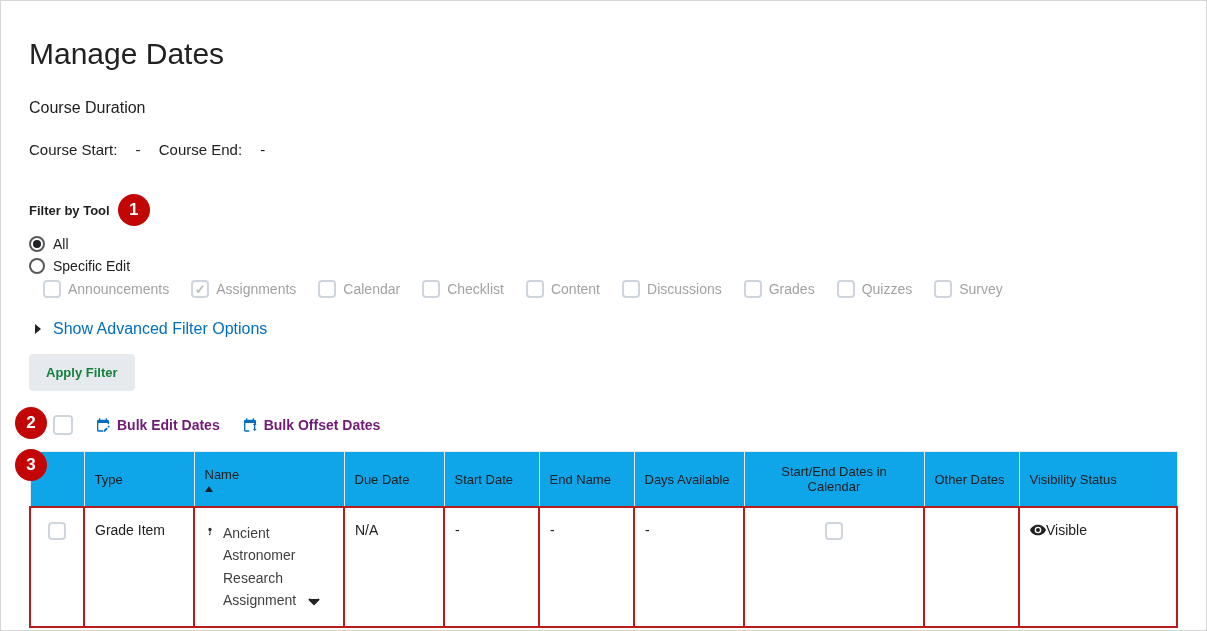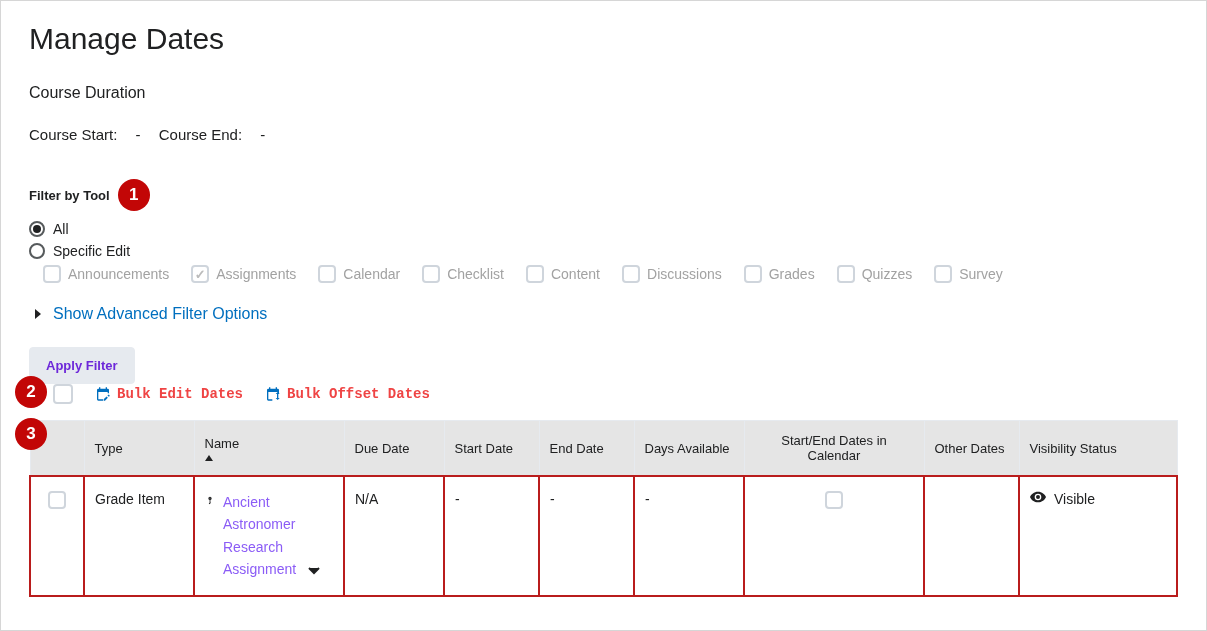--- a/index.html
+++ b/index.html
@@ -1,49 +1,49 @@
 <!DOCTYPE html>
 <html><head>
   <meta charset="utf-8">
   <style>
     * { box-sizing: border-box; margin: 0; padding: 0; }
     body { font-family: -apple-system, BlinkMacSystemFont, "Segoe UI", Arial, sans-serif; background: #fff; color: #202122; }
-    .page { border: 1px solid #d6d6d6; width: 1207px; height: 631px; padding: 21px 28px; position: relative; }
+    .page { border: 1px solid #d6d6d6; width: 1207px; height: 631px; padding: 36px 28px; position: relative; }
     .title { font-size: 30px; font-weight: 400; margin-bottom: 28px; }
     .subhead { font-size: 16px; margin-bottom: 8px; }
     .duration-row { font-size: 15px; margin-bottom: 36px; margin-top: 24px; }
     .duration-row span { margin-right: 14px; }
     .filter-label-row { display: flex; align-items: center; margin-bottom: 10px; }
     .filter-label { font-size: 13px; font-weight: 700; }
     .radio-row { display: flex; align-items: center; font-size: 14px; margin-bottom: 6px; }
     .radio { width: 16px; height: 16px; border: 2px solid #565a5c; border-radius: 50%; margin-right: 8px; display: inline-flex; align-items: center; justify-content: center; cursor: pointer; }
     .radio.checked::after { content: ""; width: 8px; height: 8px; background: #202122; border-radius: 50%; }
     .tool-checks { display: flex; align-items: center; gap: 22px; margin-left: 14px; margin-top: 6px; margin-bottom: 22px; flex-wrap: wrap; }
     .tool-check { display: flex; align-items: center; color: #a2a2a2; font-size: 14px; }
     .cb { width: 18px; height: 18px; border: 2px solid #cfd5dc; border-radius: 4px; margin-right: 7px; display: inline-flex; align-items: center; justify-content: center; cursor: pointer; }
     .cb.ck::after { content: "✓"; font-size: 13px; color: #bbb; line-height: 1; font-weight: bold; }
-    .adv-row { display: flex; align-items: center; margin-bottom: 24px; cursor: pointer; }
+    .adv-row { display: flex; align-items: center; margin-bottom: 16px; cursor: pointer; }
     .adv-tri { width: 0; height: 0; border-top: 5px solid transparent; border-bottom: 5px solid transparent; border-left: 6px solid #202122; margin: 0 12px 0 6px; }
     .adv-link { color: #006fbf; font-size: 16px; }
-    .apply-btn { background: #e6eaef; border: 1px solid #e6eaef; border-radius: 4px; padding: 10px 16px; font-size: 13px; font-weight: 700; cursor: pointer; color: #6d28d9; }
+    .apply-btn { background: #e6eaef; border: 1px solid #e6eaef; border-radius: 4px; padding: 10px 16px; font-size: 13px; font-weight: 700; cursor: pointer; margin-bottom: 24px; color: #15803d; }
     .bulk-row { display: flex; align-items: center; gap: 22px; margin-bottom: 16px; position: relative; padding-left: 24px; }
     .bulk-cb { width: 20px; height: 20px; border: 2px solid #cfd5dc; border-radius: 4px; cursor: pointer; }
-    .bulk-link { color: #ef4444; font-size: 14px; font-weight: 700; display: inline-flex; align-items: center; gap: 6px; cursor: pointer; font-family: Liberation Mono, monospace; }
+    .bulk-link { color: #701a75; font-size: 14px; font-weight: 700; display: inline-flex; align-items: center; gap: 6px; cursor: pointer; }
     .ico-edit { width: 16px; height: 16px; }
     table { width: 100%; border-collapse: collapse; }
-    th { background: #e5e5e5; font-size: 13px; font-weight: 400; text-align: left; padding: 12px 10px; border: 1px solid #e6eaef; color: #202122; }
+    th { background: #0ea5e9; font-size: 13px; font-weight: 400; text-align: left; padding: 12px 10px; border: 1px solid #e6eaef; color: #202122; }
     td { padding: 14px 10px; border: 2px solid #b91c1c; font-size: 14px; vertical-align: top; }
     .row-cb { width: 18px; height: 18px; border: 2px solid #cfd5dc; border-radius: 4px; cursor: pointer; display:inline-block; }
     .th-name { display: inline-flex; align-items: flex-start; gap: 4px; flex-direction: column; }
     .sort-tri { width: 0; height: 0; border-left: 4px solid transparent; border-right: 4px solid transparent; border-bottom: 6px solid #202122; }
     .name-cell { display: flex; align-items: flex-start; gap: 8px; }
     .key-icon { width: 10px; height: 14px; margin-top: 3px; flex-shrink: 0; }
-    .item-link { color: #8b5cf6; font-size: 14px; line-height: 1.6; }
+    .item-link { color: #404040; font-size: 14px; line-height: 1.6; }
     .chev { display: inline-block; margin-left: 8px; vertical-align: middle; }
-    .vis-cell { display: flex; gap: 8px; }
+    .vis-cell { display: flex; align-items: center; }
     .eye-icon { width: 16px; height: 12px; }
     .callout { width: 32px; height: 32px; background: #c20606; color: #fff; border-radius: 50%; display: flex; align-items: center; justify-content: center; font-weight: 700; font-size: 17px; position: absolute; z-index: 5; }
     .sm-cb { width: 18px; height: 18px; border: 2px solid #cfd5dc; border-radius: 4px; display:inline-block; }
   </style>
 </head>
 <body>
 
 <div class="page">
   <h1 class="title">Manage Dates</h1>
 
@@ -142,21 +142,21 @@
           <th style="width:54px;"></th>
           <th style="width:110px;">Type</th>
           <th style="width:150px;">
             <span class="th-name">
                 <span>Name</span>
                 <span class="sort-tri"></span>
               </span>
           </th>
           <th style="width:100px;">Due Date</th>
           <th style="width:95px;">Start Date</th>
-          <th style="width:95px;">End Date</th>
+          <th style="width:95px;">End Name</th>
           <th style="width:110px;">Days Available</th>
           <th style="width:180px;text-align:center;">Start/End Dates in Calendar</th>
           <th style="width:95px;">Other Dates</th>
           <th>Visibility Status</th>
         </tr>
       </thead>
       <tbody>
         <tr>
           <td style="text-align:center;"><span class="row-cb"></span></td>
           <td>Grade Item</td>

